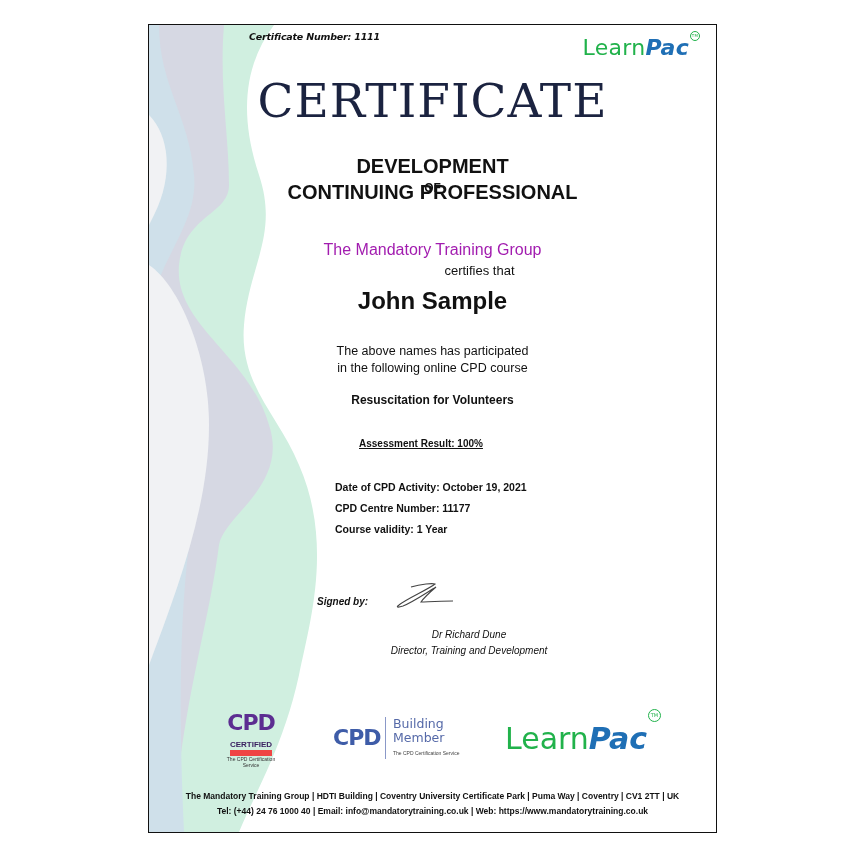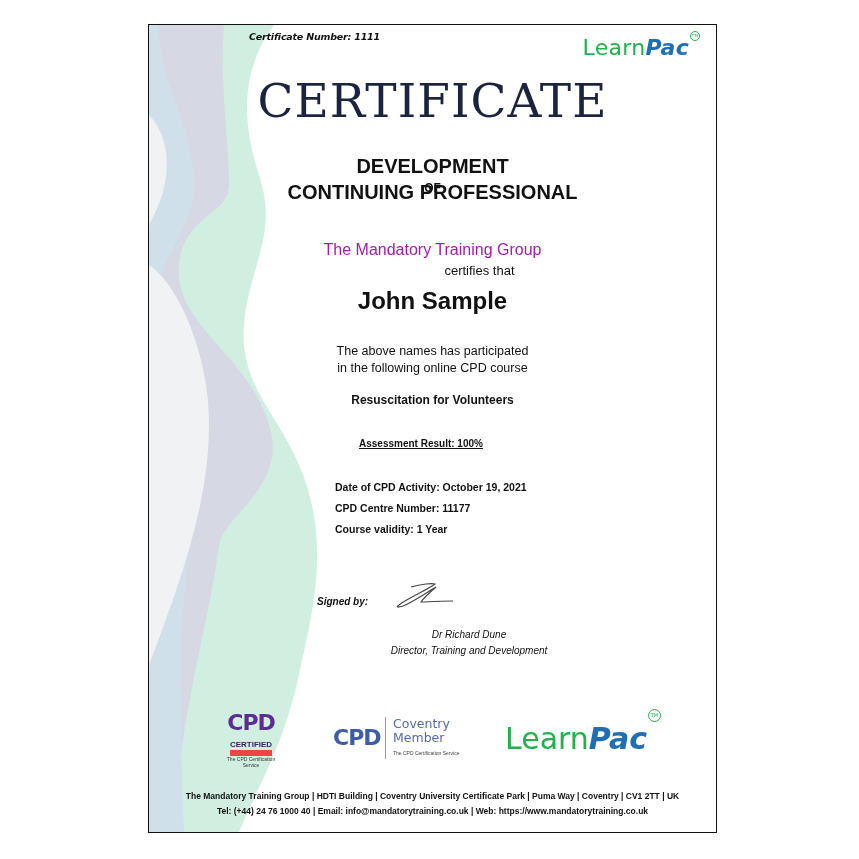--- a/index.html
+++ b/index.html
@@ -100,21 +100,21 @@
   <div class="abs cpd-certified">
     <div class="big">CPD</div>
     <div class="cert-word">CERTIFIED</div>
     <div class="svc">The CPD Certification Service</div>
   </div>
 
   <div class="abs corp">
     <div class="cpd">CPD</div>
     <div class="divider"></div>
     <div class="label">
-      <div>Coventry</div>
+      <div>Building</div>
       <div>Member</div>
     </div>
     <div class="svc">The CPD Certification Service</div>
   </div>
 
   <div class="abs logo-bottom">
     <span class="learn">Learn</span><span class="pac">Pac</span><span class="tm">TM</span>
   </div>
 
   <div class="abs footer center">

